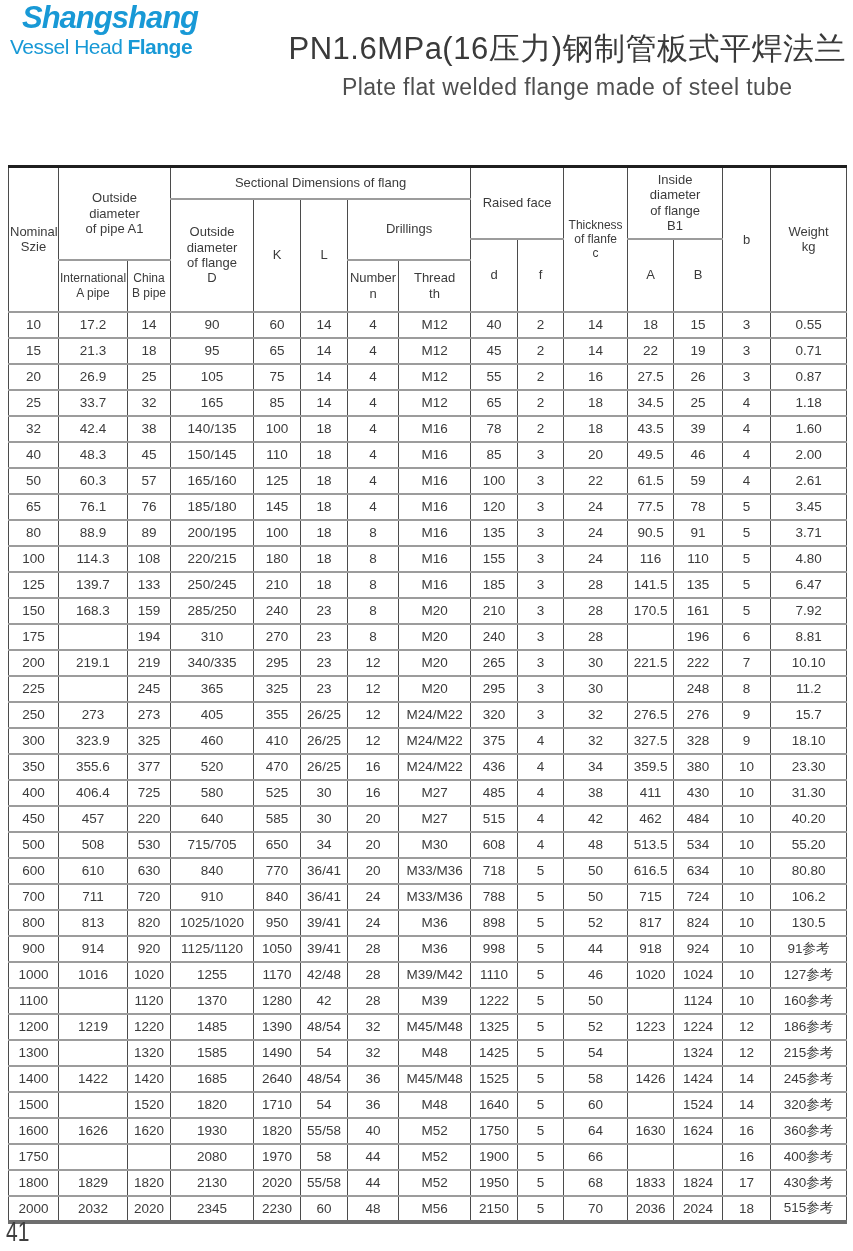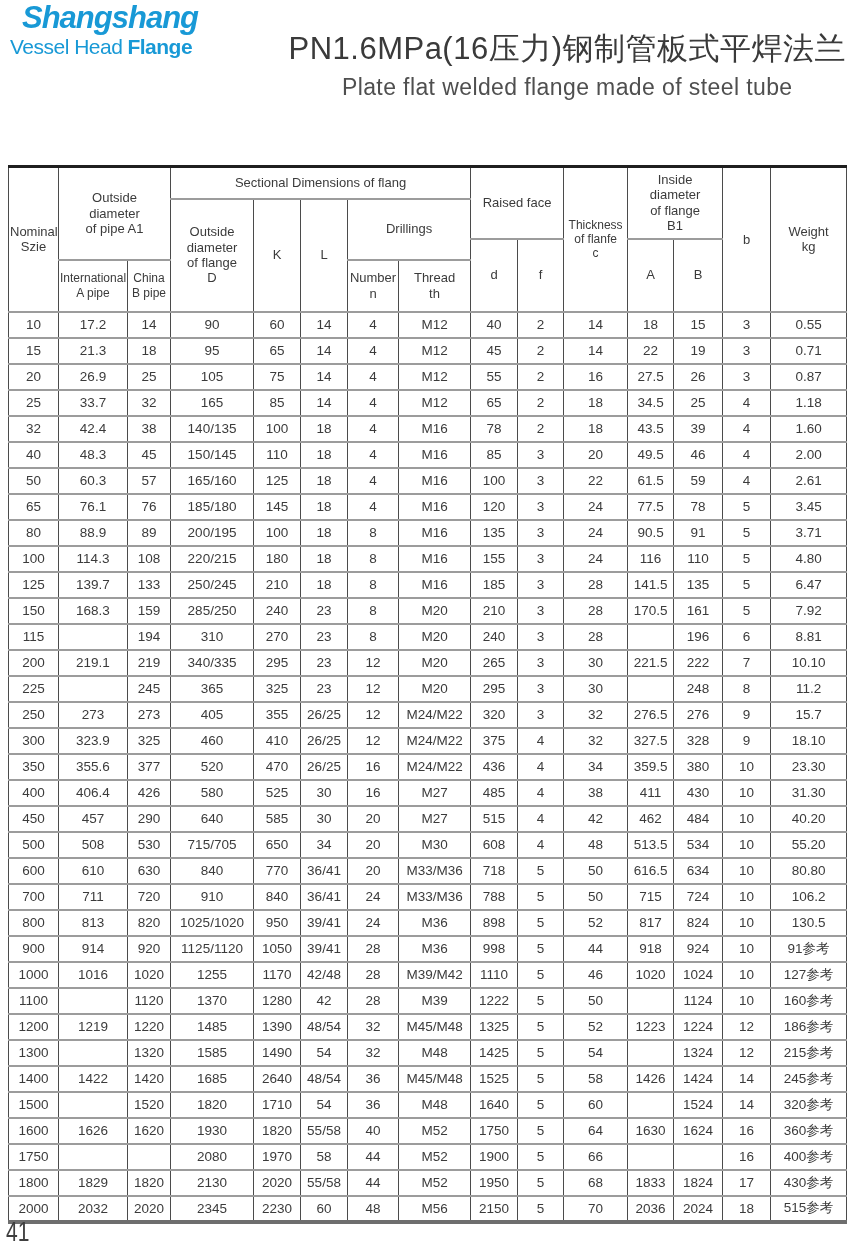--- a/index.html
+++ b/index.html
@@ -371,21 +371,21 @@
           <td>M20</td>
           <td>210</td>
           <td>3</td>
           <td>28</td>
           <td>170.5</td>
           <td>161</td>
           <td>5</td>
           <td>7.92</td>
         </tr>
         <tr>
-          <td>115</td>
+          <td>175</td>
           <td></td>
           <td>194</td>
           <td>310</td>
           <td>270</td>
           <td>23</td>
           <td>8</td>
           <td>M20</td>
           <td>240</td>
           <td>3</td>
           <td>28</td>
@@ -475,38 +475,38 @@
           <td>4</td>
           <td>34</td>
           <td>359.5</td>
           <td>380</td>
           <td>10</td>
           <td>23.30</td>
         </tr>
         <tr>
           <td>400</td>
           <td>406.4</td>
-          <td>426</td>
+          <td>725</td>
           <td>580</td>
           <td>525</td>
           <td>30</td>
           <td>16</td>
           <td>M27</td>
           <td>485</td>
           <td>4</td>
           <td>38</td>
           <td>411</td>
           <td>430</td>
           <td>10</td>
           <td>31.30</td>
         </tr>
         <tr>
           <td>450</td>
           <td>457</td>
-          <td>290</td>
+          <td>220</td>
           <td>640</td>
           <td>585</td>
           <td>30</td>
           <td>20</td>
           <td>M27</td>
           <td>515</td>
           <td>4</td>
           <td>42</td>
           <td>462</td>
           <td>484</td>

